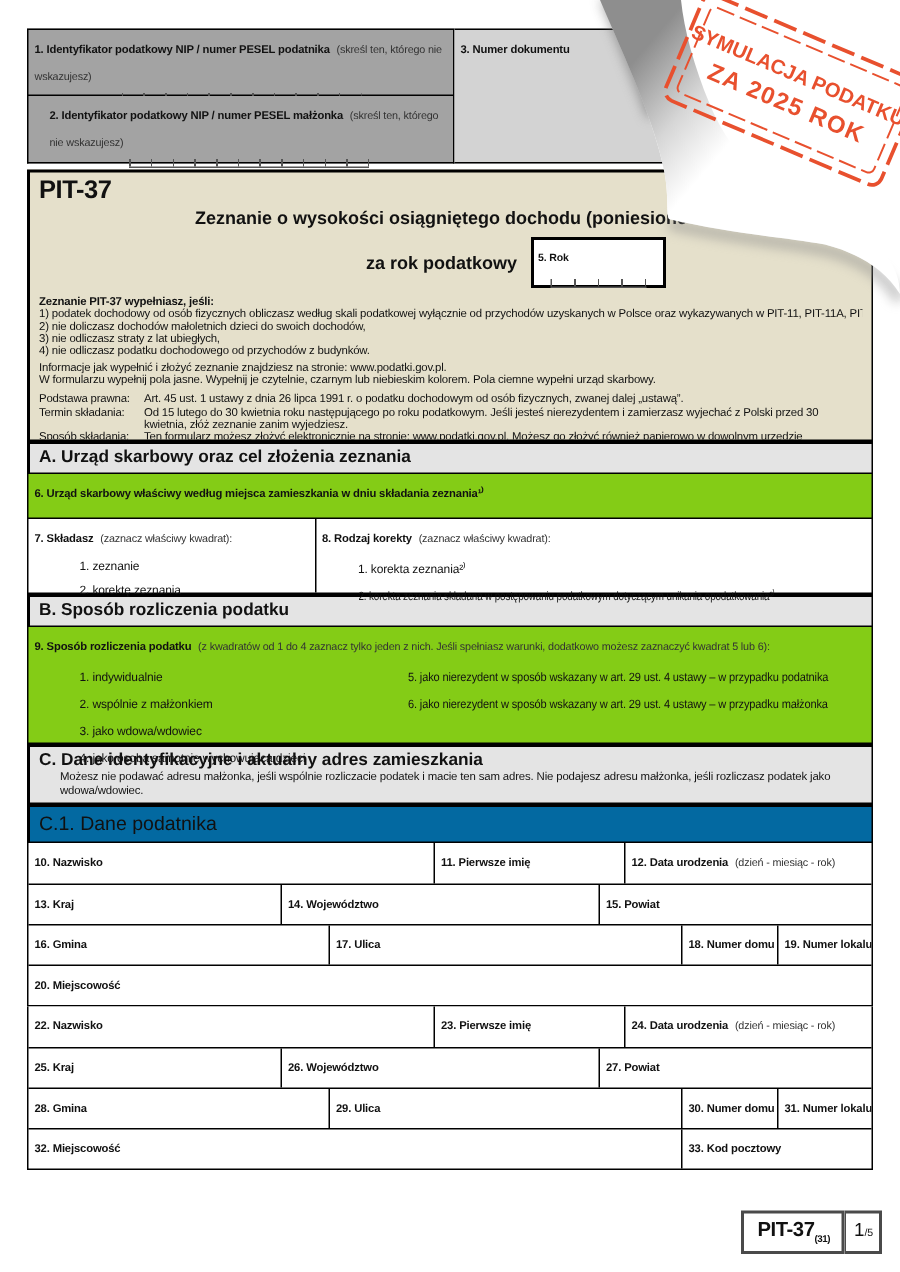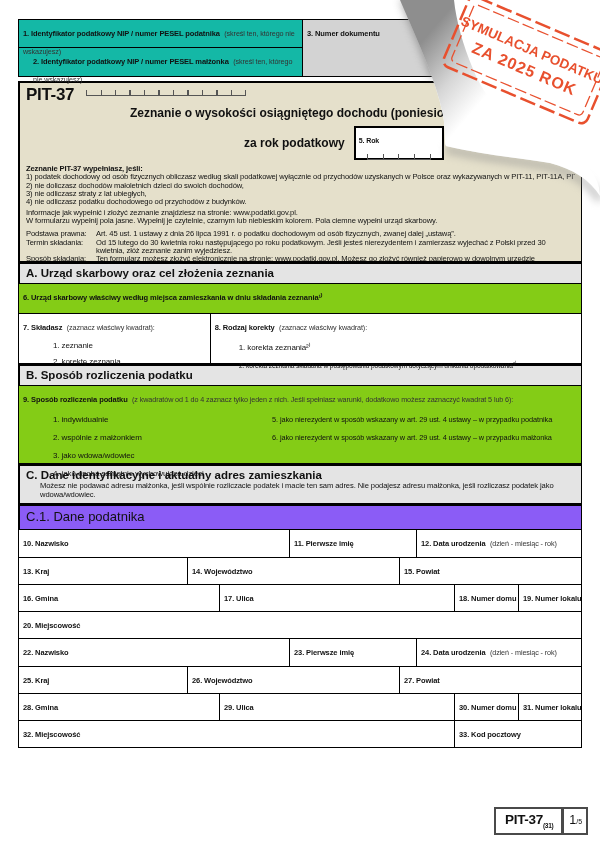--- a/index.html
+++ b/index.html
@@ -4,21 +4,21 @@
 <style>
   * { margin:0; padding:0; box-sizing:border-box; }
   html,body { width:600px; height:848px; }
   body { background:#ffffff; font-family:"Liberation Sans", sans-serif; color:#111; overflow:hidden; }
   .sheet { position:relative; width:600px; height:848px; background:#fff; }
   .form { position:absolute; left:18px; top:19px; width:564px; }
 
   
   .top-row { display:flex; width:100%; }
   .id-col { width:285px; }
-  .idbox { height:29px; border:1px solid #000; background:#14b8a6; padding:2px 4px 0 4px; }
+  .idbox { height:45px; border:1px solid #000; background:#a3a3a3; padding:2px 4px 0 4px; }
   .idbox.second { border-top:0;padding-left:14px; }
   .docbox { flex:1; border:1px solid #000; border-left:0; background:#d3d3d3; padding:2px 4px; }
   .flabel { font-size:7.5px; font-weight:bold; letter-spacing:-0.1px; }
   .fhint { font-size:7.2px; font-weight:normal; color:#333; letter-spacing:-0.1px; }
   .comb { height:6px; width:160px; margin:4px auto 0 auto; border-bottom:1px solid #555;
           background:repeating-linear-gradient(to right,#555 0 1px,transparent 1px 14.5px); }
   .comb.small { width:64px; margin-top:7px; background:repeating-linear-gradient(to right,#555 0 1px,transparent 1px 15.7px); }
 
   
   .masthead { margin-top:4px; height:181px; background:#e5e0cb; border:1px solid #000;
@@ -35,21 +35,21 @@
   .iinfo1 { margin-top:2px; }
   .legal { margin-top:5px; font-size:7.6px; line-height:1.1; letter-spacing:-0.12px; }
   .lrow { display:flex; }
   .lterm { width:70px; flex-shrink:0; }
   .ldesc { flex:1; }
 
   
   .sechead { background:#e4e4e4; border:1px solid #000; border-top-width:2px; border-left-width:2px;
              font-size:11.5px; font-weight:bold; padding:3px 6px 4px 6px; }
   .sechead .note { font-size:7.6px; font-weight:normal; letter-spacing:-0.1px; line-height:1.15; margin:1px 0 0 14px; }
-  .subbar { background:#8b5cf6; border:1px solid #000; border-top-width:2px; border-left-width:2px;
+  .subbar { background:#0369a1; border:1px solid #000; border-top-width:2px; border-left-width:2px;
             font-size:13px; font-weight:normal; padding:3px 6px 5px 6px; }
 
   .fieldbox { background:#84cc16; border:1px solid #000; border-top:0; padding:2px 4px; }
   .f6 { height:30px; }
   .row78 { display:flex; border:1px solid #000; border-top:0; height:50px; background:#fff; }
   .cell7 { width:283px; border-right:1px solid #000; padding:2px 4px; }
   .cell8 { flex:1; padding:2px 4px; }
   .opt { font-size:8px; letter-spacing:-0.1px; margin-left:30px; margin-top:7px; white-space:nowrap; }
   .cell8 .opt { margin-left:24px; }
   .cond { transform:scaleX(0.82); transform-origin:left center; }

